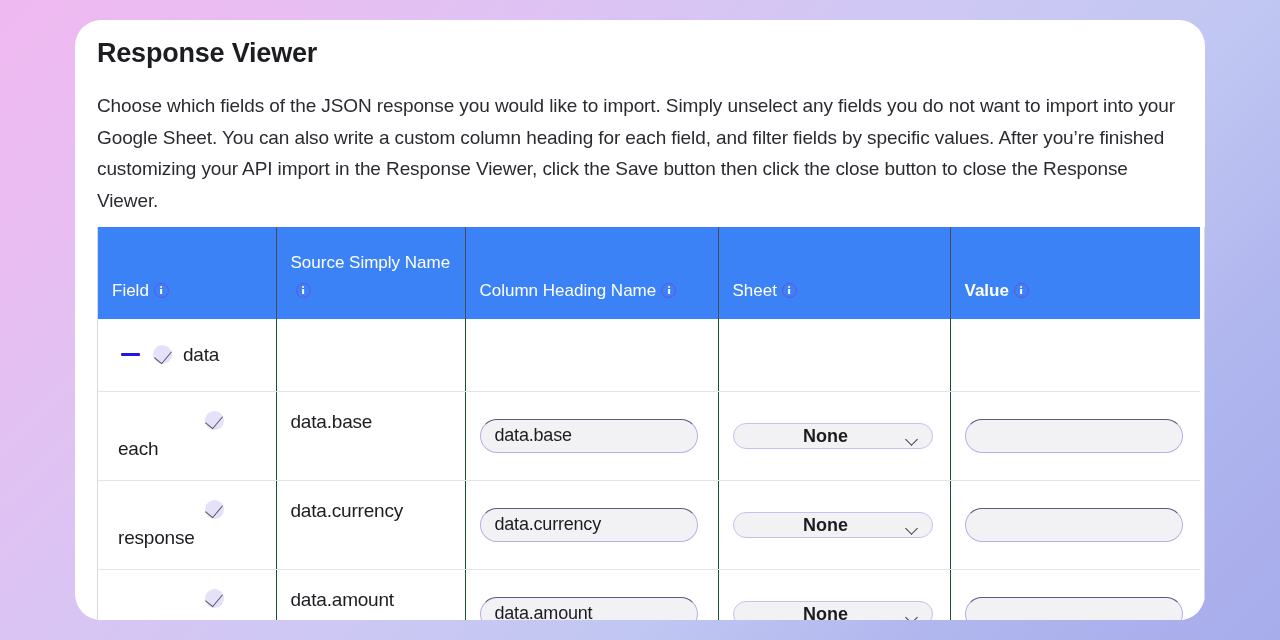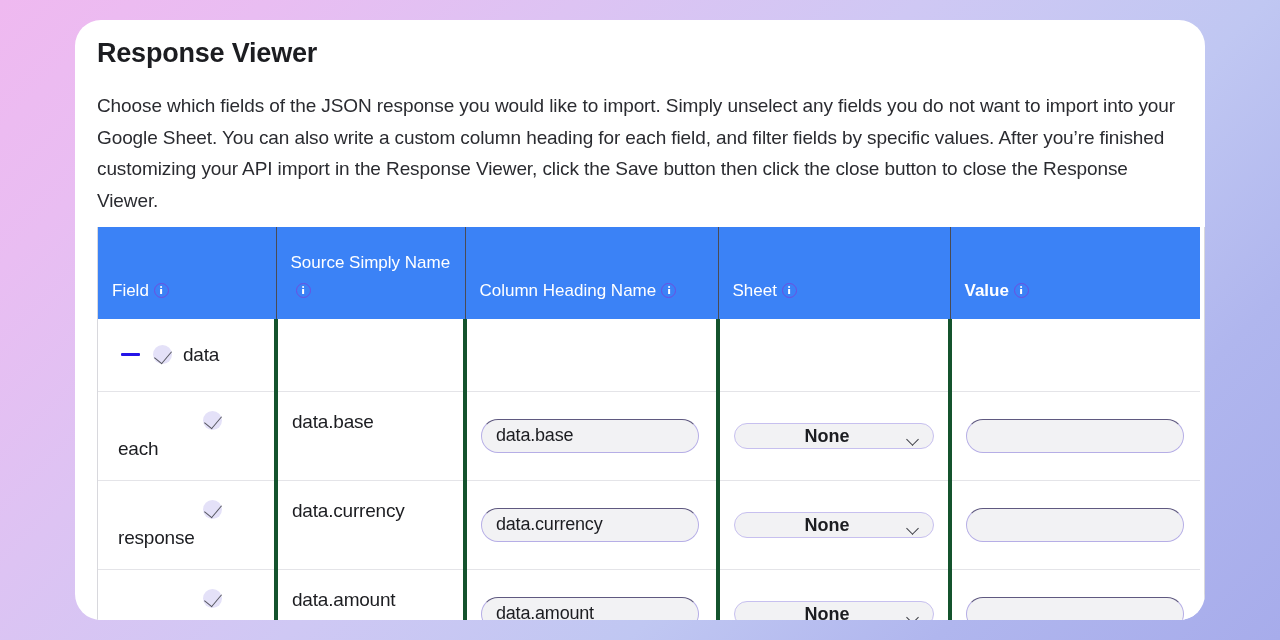--- a/index.html
+++ b/index.html
@@ -123,21 +123,21 @@
     left: 50%;
     top: 5px;
     transform: translateX(-50%);
     width: 1.8px;
     height: 4.5px;
     background: #ffffff;
   }
 
   tbody td {
     border-bottom: 1px solid #e4e4e8;
-    border-right: 4px solid #14532d;
+    border-right: 1px solid #14532d;
     background: #ffffff;
     vertical-align: middle;
     padding: 0;
   }
   tbody td:last-child { border-right: none; }
 
   tbody tr.row-parent td { height: 72px; }
   tbody tr.row-leaf   td { height: 89px; }
 
   

